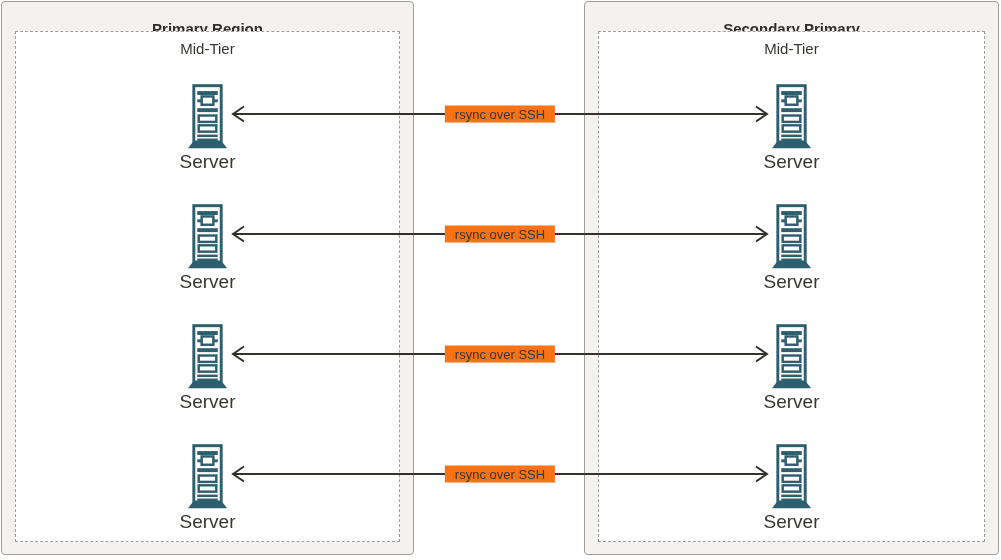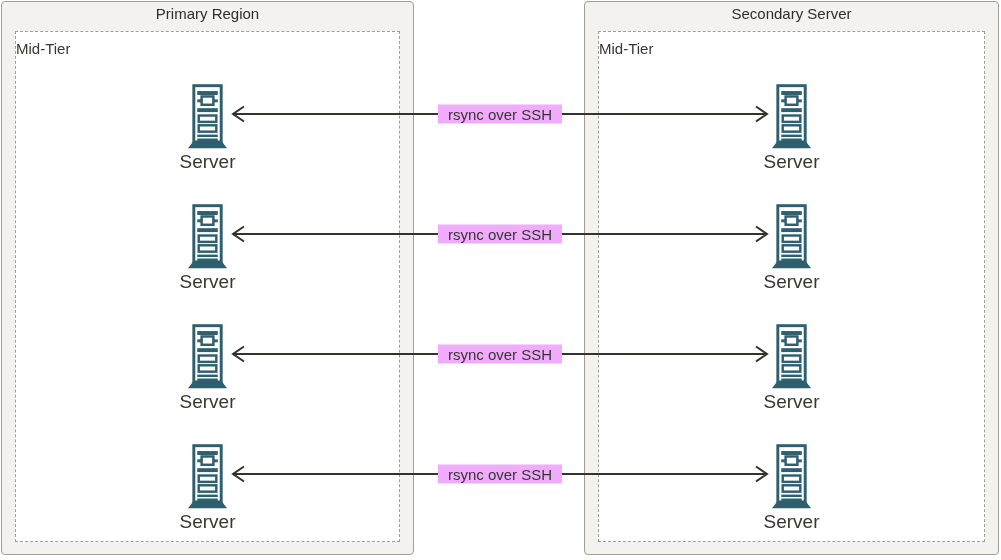--- a/index.html
+++ b/index.html
@@ -12,50 +12,50 @@
   .region{
     position:absolute;top:1px;width:413px;height:554px;
     background:#f3f2ef;
     border:1.5px solid #a29d96;
     border-radius:4px;
     box-sizing:border-box;
   }
   .region.left{left:1px;}
   .region.right{left:584px;width:415px;}
   .region-title{
-    margin:0;padding-top:3px;
+    margin:0;padding-top:18px;
     text-align:center;
-    font-size:15px;font-weight:normal;color:#312d2a;
+    font-size:15px;font-weight:bold;color:#312d2a;
   }
   .midtier{
     position:absolute;left:13px;right:13px;top:29px;bottom:12px;
     background:#ffffff;
     border:1px dashed #9e9e9e;
   }
   .midtier-label{
-    padding-top:8px;
+    text-align:center;padding-top:8px;
     font-size:15px;color:#3a3632;
   }
   .server{
     position:absolute;left:50%;transform:translateX(-50%);
     text-align:center;
   }
   .server svg{display:block;margin:0 auto;}
   .server-label{
     margin-top:2px;font-size:19px;color:#3a3632;white-space:nowrap;
   }
   .row1{top:52px;} .row2{top:172px;} .row3{top:292px;} .row4{top:412px;}
   .arrow-row{
     position:absolute;left:230px;width:540px;height:24px;z-index:5;
   }
   .arrow-row svg{position:absolute;left:0;top:0;}
   .arrow-label{
     position:absolute;left:50%;top:50%;transform:translate(-50%,-50%);
-    background:#f0abfc;padding:1px 10px;
-    font-size:15px;color:#3a3632;white-space:nowrap;
+    background:#f97316;padding:1px 10px;
+    font-size:13px;color:#3a3632;white-space:nowrap;
   }
   .a1{top:102px;} .a2{top:222px;} .a3{top:342px;} .a4{top:462px;}
   #icon-defs{position:absolute;width:0;height:0;overflow:hidden;}
 </style>
 </head>
 <body>
 
 <svg id="icon-defs" aria-hidden="true">
   <defs>
     <symbol id="server-sym" viewBox="0 0 46 66">
@@ -104,21 +104,21 @@
     <div class="server row4">
       <svg width="45" height="65">
           <use href="#server-sym"></use>
         </svg>
       <div class="server-label">Server</div>
     </div>
   </div>
 </section>
 
 <section class="region right">
-  <h2 class="region-title">Secondary Server</h2>
+  <h2 class="region-title">Secondary Primary</h2>
   <div class="midtier">
     <div class="midtier-label">Mid-Tier</div>
 
     <div class="server row1">
       <svg width="45" height="65">
           <use href="#server-sym"></use>
         </svg>
       <div class="server-label">Server</div>
     </div>
     <div class="server row2">

